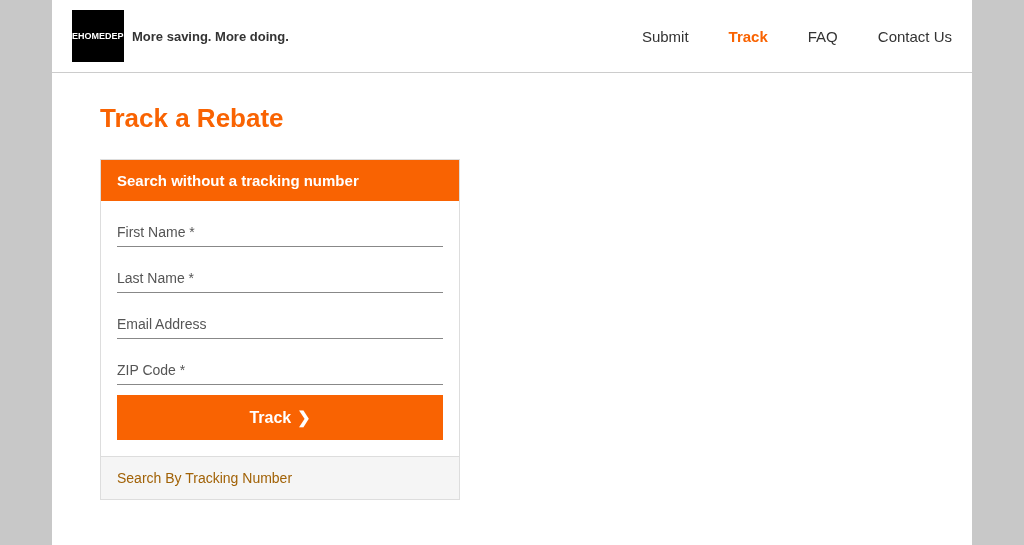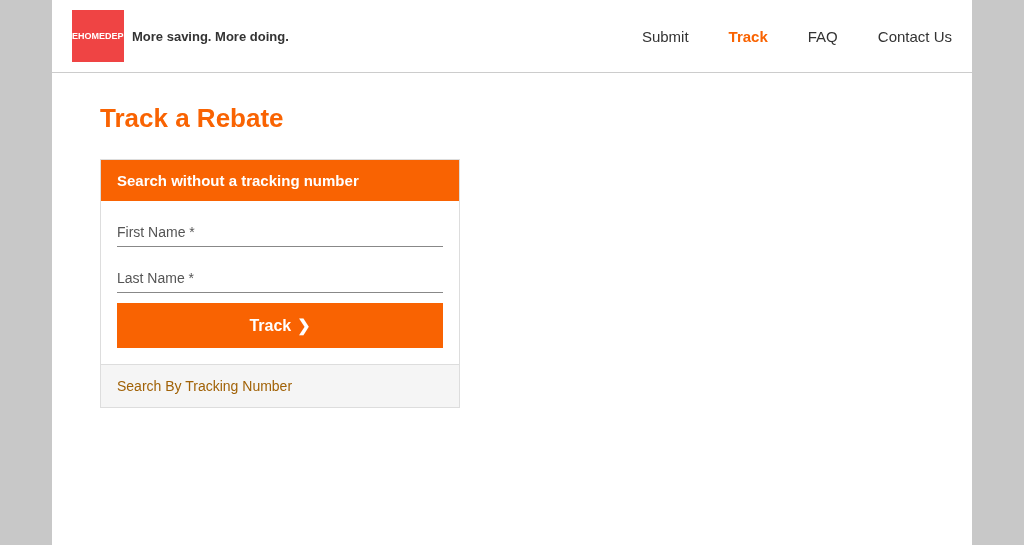--- a/index.html
+++ b/index.html
@@ -26,21 +26,21 @@
       border-bottom: 1px solid #ccc;
     }
     .logo-area {
       display: flex;
       align-items: center;
       gap: 8px;
     }
     .logo-box {
       width: 52px;
       height: 52px;
-      background-color: #ef4444;
+      background-color: #000000;
       display: flex;
       align-items: center;
       justify-content: center;
       color: white;
       font-size: 9px;
       font-weight: bold;
       text-align: center;
       line-height: 1.2;
       padding: 4px;
     }
@@ -171,20 +171,26 @@
 
       <div class="form-card-header">Search without a tracking number</div>
 
       <div class="form-body">
         <div class="form-field">
           <input type="text" placeholder="First Name *" style="">
         </div>
         <div class="form-field">
           <input type="text" placeholder="Last Name *" style="">
         </div>
+        <div class="form-field">
+          <input type="text" placeholder="Email Address" style="">
+        </div>
+        <div class="form-field">
+          <input type="text" placeholder="ZIP Code *" style="">
+        </div>
         <button class="track-btn">
           <span>Track</span>
           <span class="chevron-right">❯</span>
         </button>
       </div>
 
       <div class="form-card-footer">Search By Tracking Number</div>
     </div>
   </div>
 </div>

